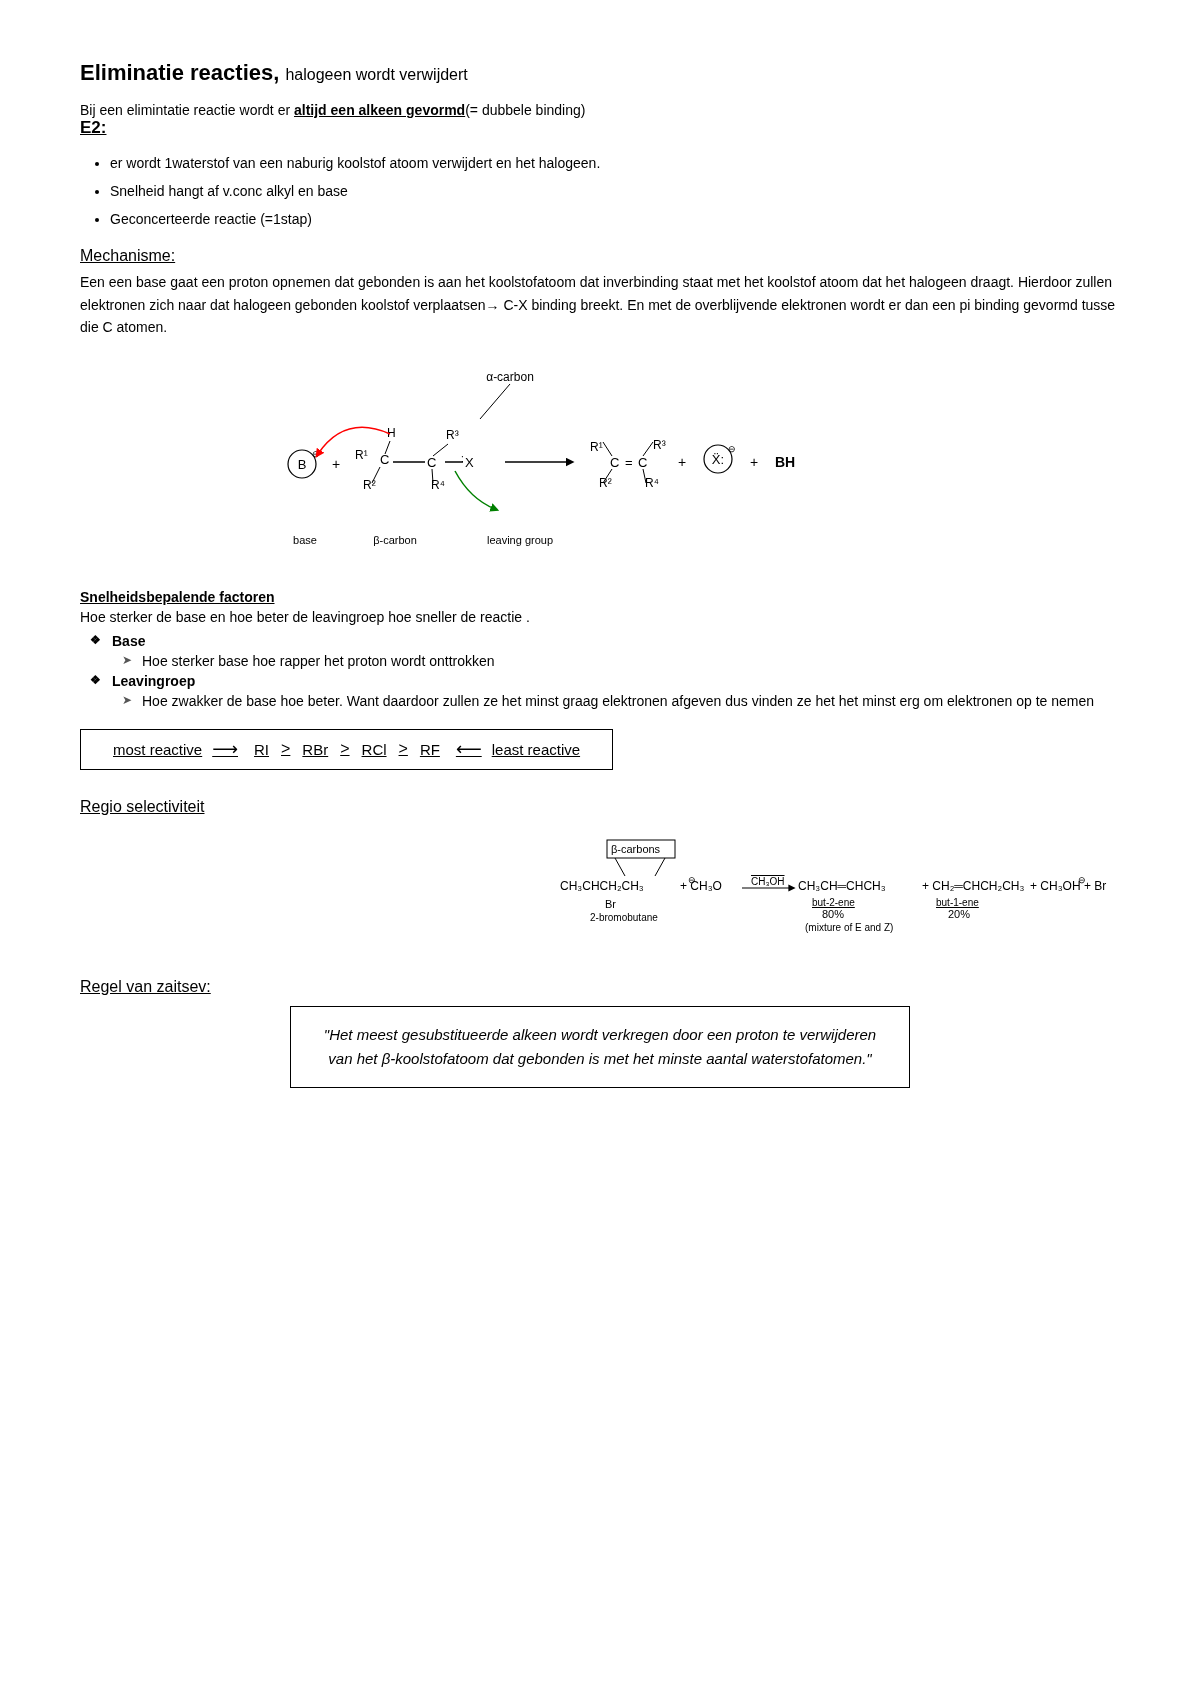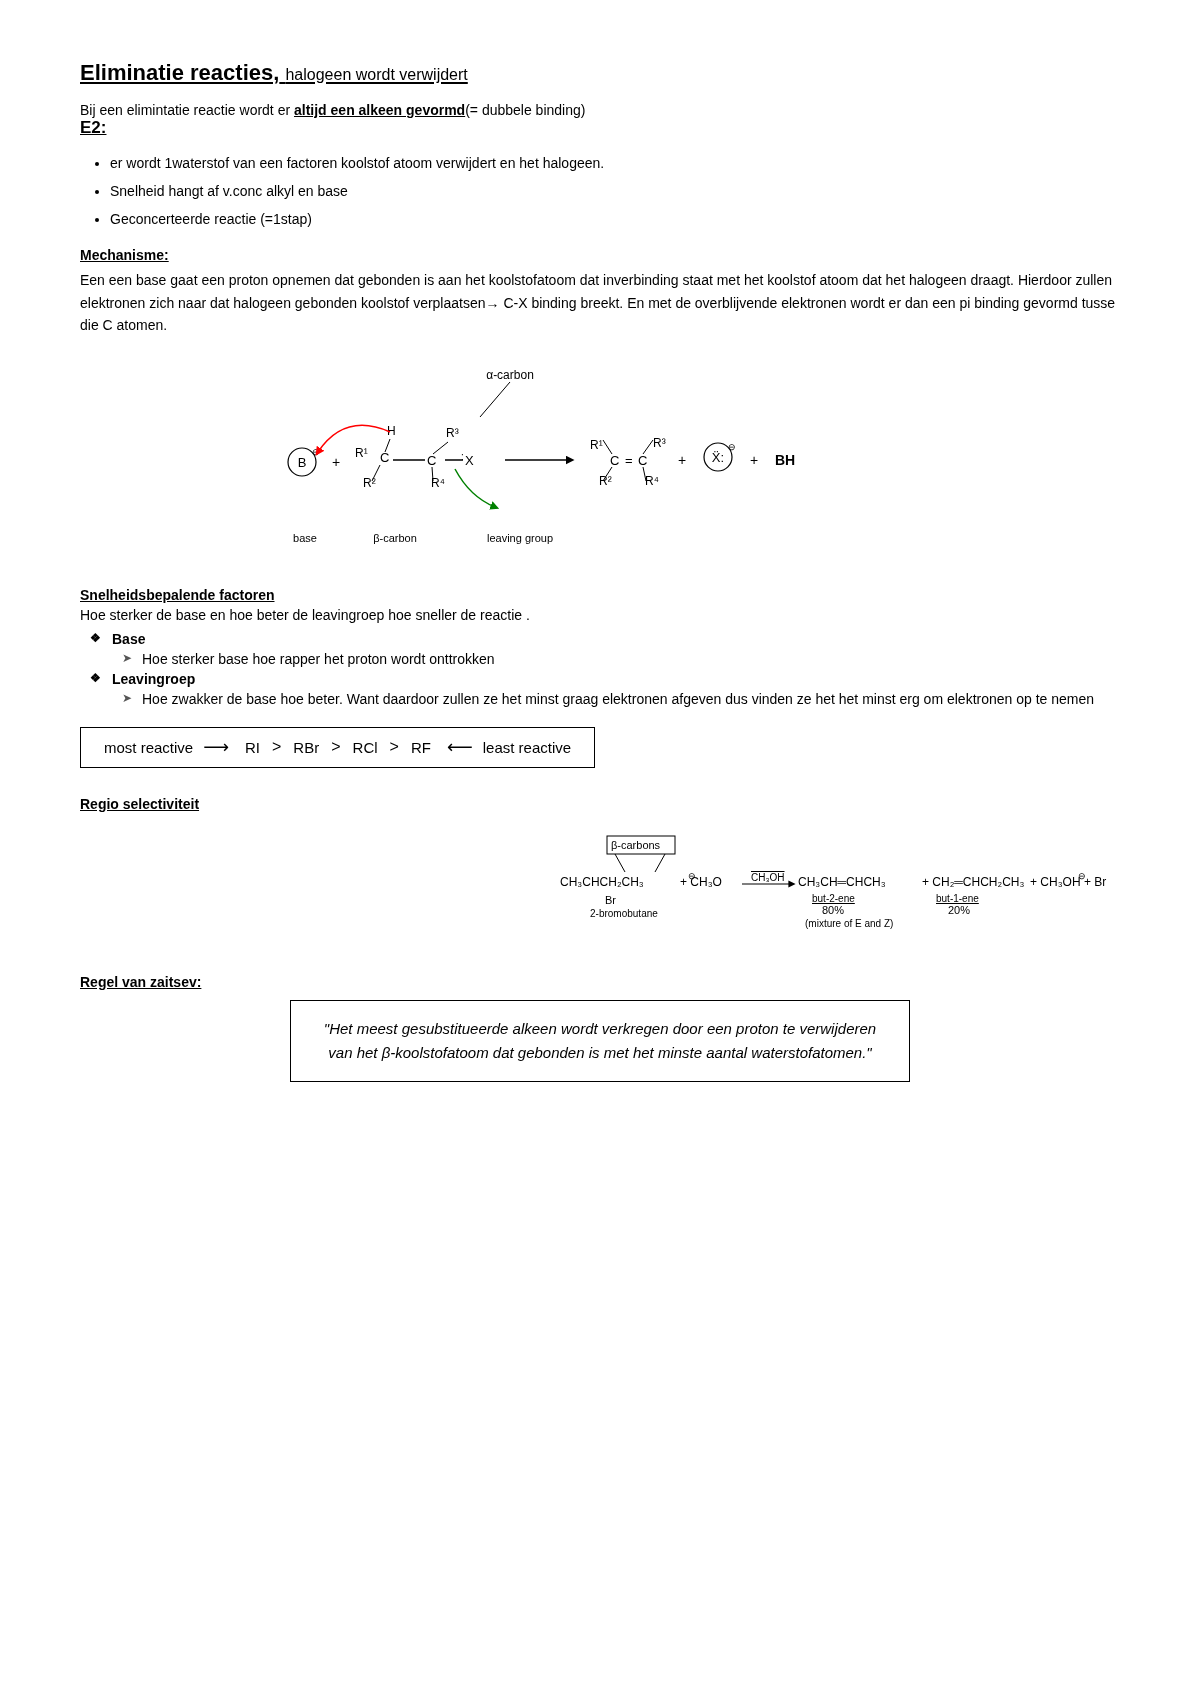--- a/index.html
+++ b/index.html
@@ -9,21 +9,20 @@
       font-size: 14px;
       color: #000;
       padding: 60px 80px;
       max-width: 1200px;
       min-height: 1698px;
     }
 
     .page-title {
       font-size: 22px;
       font-weight: bold;
-      text-decoration: underline;
       margin-bottom: 16px;
     }
     .page-title .subtitle {
       font-weight: normal;
       font-size: 16px;
       text-decoration: none;
     }
 
     .intro-text {
       font-size: 14px;
@@ -39,22 +38,22 @@
 
     .bullet-list {
       list-style: disc;
       margin-left: 30px;
       margin-bottom: 16px;
       line-height: 1.7;
     }
     .bullet-list li { margin-bottom: 4px; }
 
     .subsection-title {
-      font-size: 14px;
-      font-weight: bold;
+      font-size: 16px;
+      font-weight: normal;
       text-decoration: underline;
       margin-bottom: 6px;
     }
 
     .mechanism-text {
       font-size: 14px;
       line-height: 1.6;
       margin-bottom: 18px;
     }
 
@@ -109,25 +108,26 @@
       left: 0;
       font-size: 12px;
       color: #555;
     }
 
     
     .reactivity-bar {
       display: flex;
       align-items: center;
       border: 1.5px solid #000;
-      padding: 8px 23px;
+      padding: 8px 32px;
       margin: 14px 0 24px 0;
       font-size: 15px;
       width: fit-content;
       gap: 6px;
+      text-decoration: underline;
     }
 
     
     .regio-section { margin-bottom: 20px; }
     .regio-diagram {
       display: flex;
       justify-content: flex-end;
       margin: 12px 0 16px 0;
     }
 
@@ -153,21 +153,21 @@
 
 <p class="intro-text">
   <span>Bij een elimintatie reactie wordt er </span><strong><u><span>altijd een alkeen gevormd</span></u></strong><span>(= dubbele binding)</span>
 </p>
 
 <div class="section-heading">
   <span>E2:</span>
 </div>
 
 <ul class="bullet-list">
-  <li>er wordt 1waterstof van een factoren koolstof atoom verwijdert en het halogeen.</li>
+  <li>er wordt 1waterstof van een naburig koolstof atoom verwijdert en het halogeen.</li>
   <li>Snelheid hangt af v.conc alkyl en base</li>
   <li>Geconcerteerde reactie (=1stap)</li>
 </ul>
 
 <div>
   <div class="subsection-title">
     <span>Mechanisme:</span>
   </div>
   <p class="mechanism-text">
     <span>Een een base gaat een proton opnemen dat gebonden is aan het koolstofatoom dat inverbinding staat met het koolstof atoom dat het halogeen draagt.  Hierdoor zullen elektronen zich naar dat halogeen gebonden koolstof verplaatsen→ C-X binding breekt. En met de overblijvende elektronen wordt er dan een pi binding gevormd tusse die C atomen.</span>

